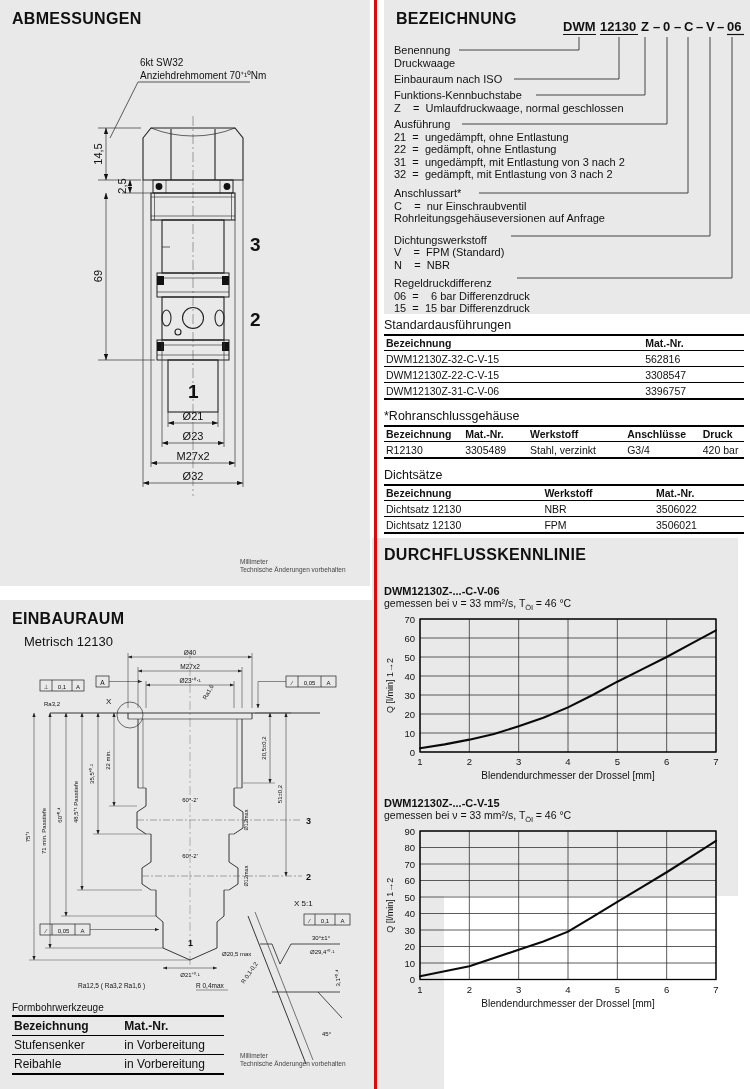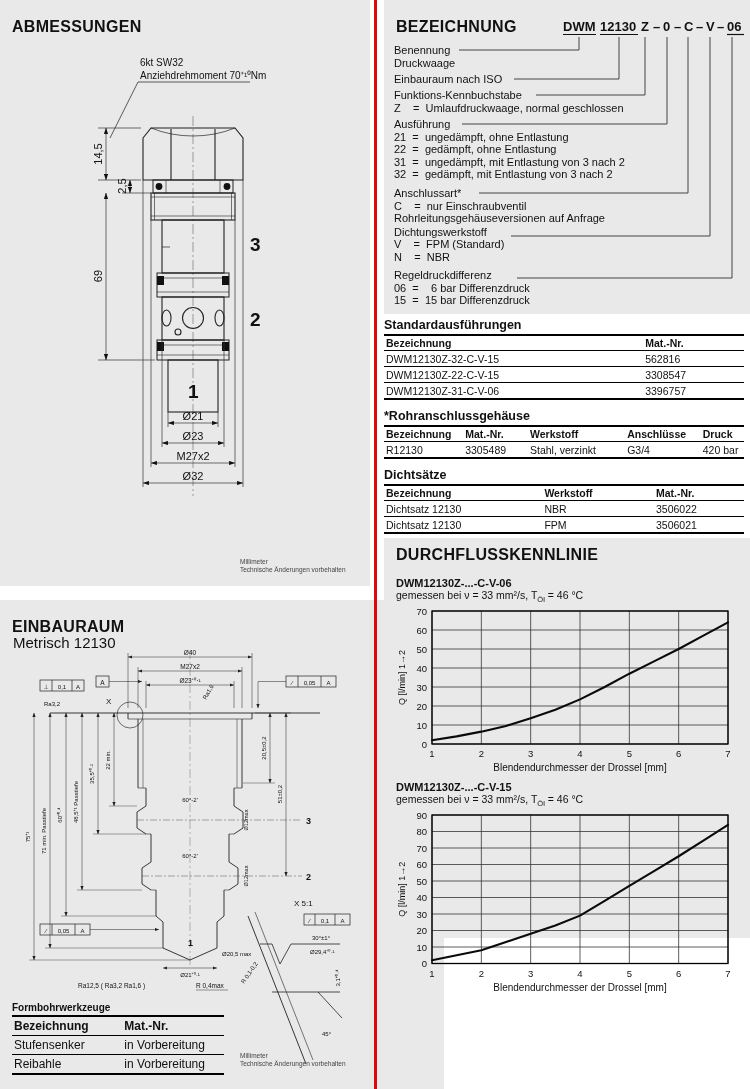--- a/index.html
+++ b/index.html
@@ -2,44 +2,44 @@
 <html><head>
 <meta charset="utf-8">
 <style>
   *{box-sizing:border-box;margin:0;padding:0}
   html,body{width:750px;height:1089px}
   body{position:relative;background:#fff;font-family:"Liberation Sans",sans-serif;color:#111;overflow:hidden}
   .panel{position:absolute;background:#e9e9e9}
   #p-abm{left:0;top:0;width:370px;height:586px}
   #p-ein{left:0;top:600px;width:444px;height:489px}
   #p-bez{left:384px;top:0;width:366px;height:314px}
-  #p-dfl{left:384px;top:538px;width:366px;height:400px}
+  #p-dfl{left:372px;top:538px;width:366px;height:358px}
   #divider{position:absolute;left:374px;top:0;width:3px;height:1089px;background:#e00808}
-  h1{font-size:16px;font-weight:bold;padding:18px 12px 0 12px;letter-spacing:.3px}
-  .sub-title{position:absolute;left:13px;top:34px;font-size:15px}
+  h1{font-size:16px;font-weight:bold;padding:10px 12px 0 12px;letter-spacing:.3px}
+  .sub-title{position:absolute;left:24px;top:34px;font-size:13px}
   svg{display:block}
   svg text{fill:#111}
   .drawing{position:absolute;pointer-events:none}
   .footnote{position:absolute;font-size:6.5px;line-height:8px;color:#444}
   
   #bz-text{position:absolute;left:10px;top:44px;width:350px}
   .bz-label{font-weight:normal;font-size:11px;line-height:12.5px}
   .bz-line{font-size:11px;line-height:12.5px;white-space:pre}
   #bz-svg{position:absolute;left:0;top:0;pointer-events:none}
   
   #tables{position:absolute;left:384px;top:318px;width:360px}
-  .tbl-title{font-size:12.5px;font-weight:bold;margin:0 0 2px 0}
+  .tbl-title{font-size:12.5px;font-weight:normal;margin:0 0 2px 0}
   .tbl-title.mt{margin-top:9px}
   table{width:100%;border-collapse:collapse;border-top:2px solid #000}
   th{font-size:10.5px;text-align:left;padding:1px 2px;border-bottom:1.5px solid #000}
   td{font-size:10.5px;padding:1.5px 2px;border-bottom:1px solid #000}
   tr.last td{border-bottom:2.5px solid #000}
   
   #p-dfl .inner{padding:6px 8px 0 12px}
-  .c-title{font-weight:bold;font-size:11px;margin-top:7px}
+  .c-title{font-weight:bold;font-size:11px;margin-top:15px}
   .c-sub{font-size:10.5px;margin:0 0 1px 0}
   .c-sub sub{font-size:7.5px}
   
   #tools{position:absolute;left:12px;top:402px;width:212px}
   #tools .tbl-title{font-size:10px;border-bottom:0}
   #tools table{border-top:2px solid #000}
   #tools th,#tools td{font-size:12px;padding:2px 2px}
 </style>
 </head>
 <body>
@@ -406,21 +406,21 @@
       <div class="bz-line">21  =  ungedämpft, ohne Entlastung</div>
       <div class="bz-line">22  =  gedämpft, ohne Entlastung</div>
       <div class="bz-line">31  =  ungedämpft, mit Entlastung von 3 nach 2</div>
       <div class="bz-line">32  =  gedämpft, mit Entlastung von 3 nach 2</div>
     </div>
     <div class="bz-sec" style="margin-top:6.5px">
       <div class="bz-label">Anschlussart*</div>
       <div class="bz-line">C    =  nur Einschraubventil</div>
       <div class="bz-line">Rohrleitungsgehäuseversionen auf Anfrage</div>
     </div>
-    <div class="bz-sec" style="margin-top:1px">
+    <div class="bz-sec" style="margin-top:9px">
       <div class="bz-label">Dichtungswerkstoff</div>
       <div class="bz-line">V    =  FPM (Standard)</div>
       <div class="bz-line">N    =  NBR</div>
     </div>
     <div class="bz-sec" style="margin-top:6px">
       <div class="bz-label">Regeldruckdifferenz</div>
       <div class="bz-line">06  =    6 bar Differenzdruck</div>
       <div class="bz-line">15  =  15 bar Differenzdruck</div>
     </div>
   </div>

